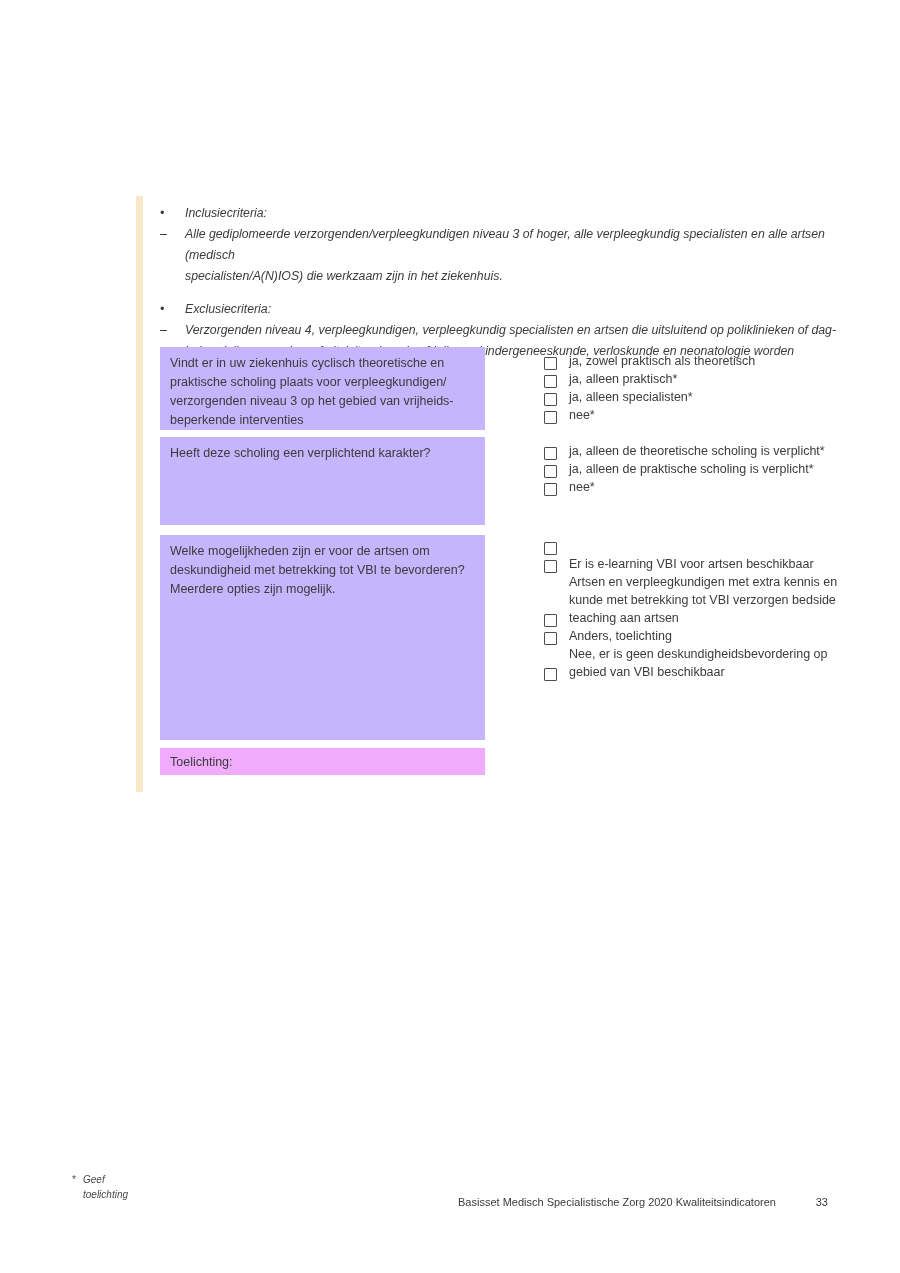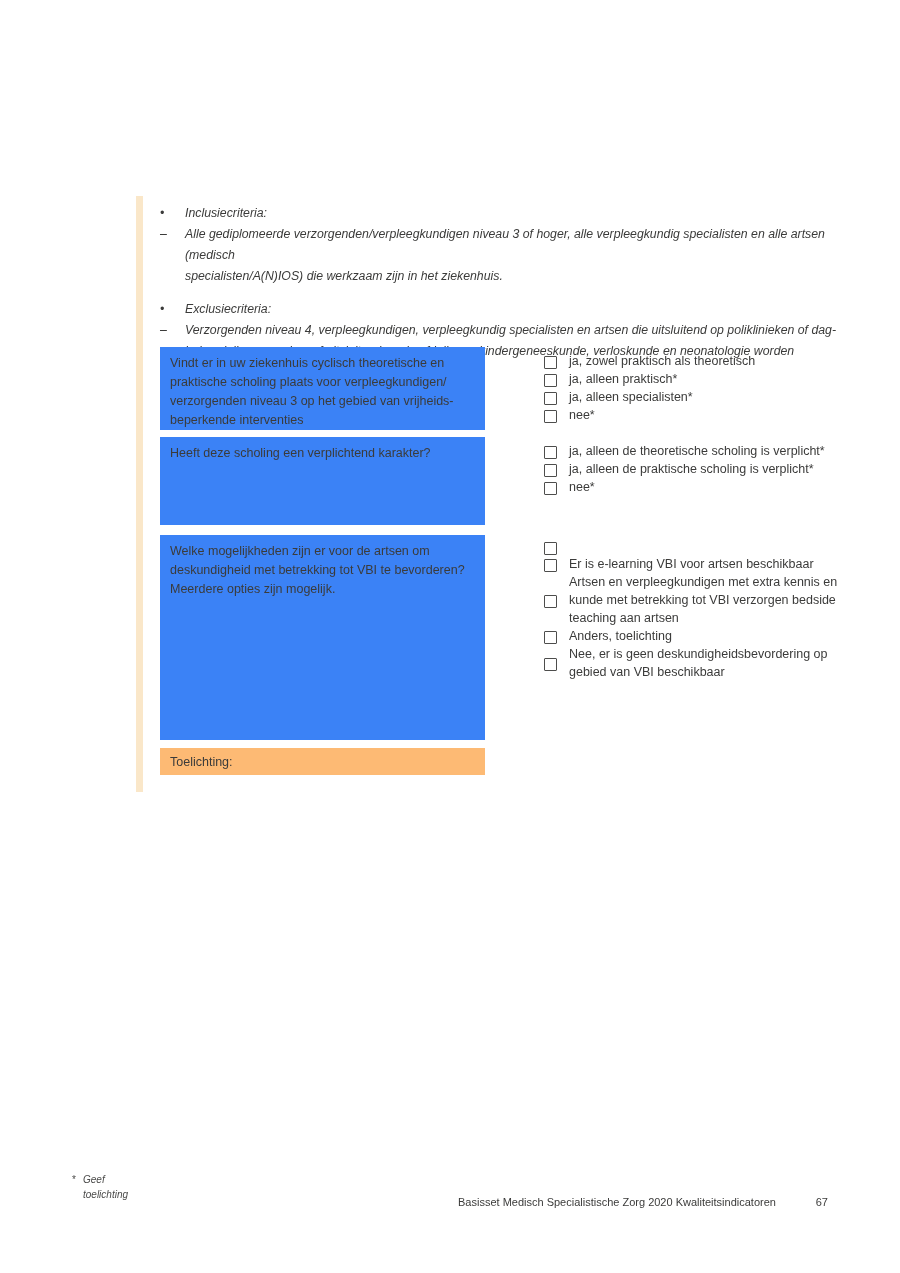--- a/index.html
+++ b/index.html
@@ -37,41 +37,41 @@
     left:160px; top:347px;
     width:681px;
     font-size:12.5px;
   }
   .qa-row { display:flex; align-items:flex-start; }
   .qa-row.r1 { margin-bottom:7px; }
   .qa-row.r2 { margin-bottom:10px; }
   .qa-row.r3 { margin-bottom:8px; }
   .qbox {
     width:325px; flex-shrink:0;
-    background:#3b82f6;
+    background:#c4b5fd;
     padding:7px 10px 0 10px;
     line-height:19px;
     white-space:pre-line;
   }
   .r1 .qbox { height:83px; }
   .r2 .qbox { height:88px; }
   .r3 .qbox { height:205px; }
   .opts { flex:1; padding-left:18px; padding-top:5px; }
-  .opt { display:flex; align-items:center; line-height:18px;padding-left:41px; }
+  .opt { display:flex; align-items:flex-end; line-height:18px;padding-left:41px; }
   .checkbox {
     width:13px; height:13px; flex-shrink:0;
     border:1.5px solid #4d4d4c;
     background:#ffffff;
     margin:2px 12px 0 0;
     border-radius:1px;
   }
   .opt-label { white-space:pre-line; }
   .toelichting-box {
     width:325px; height:27px;
-    background:#fdba74;
+    background:#f0abfc;
     padding:5px 10px;
     line-height:18px;
   }
   
   .footnote {
     position:absolute;
     left:72px; top:1172px;
     display:flex;
     font-size:10px; font-style:italic;
     line-height:15px;
@@ -200,16 +200,16 @@
   </div>
 
   <div class="footnote">
     <span class="footnote-marker">*</span>
     <span class="footnote-text">Geef
 toelichting</span>
   </div>
 
   <div class="footer">
     <span>Basisset Medisch Specialistische Zorg 2020 Kwaliteitsindicatoren</span>
-    <span>67</span>
+    <span>33</span>
   </div>
 
 </div>
 
 </body></html>

